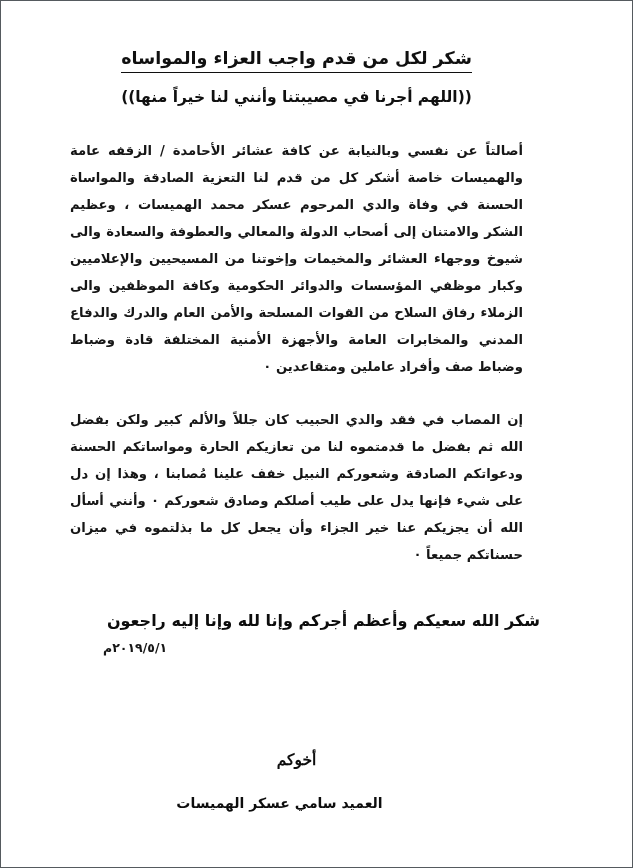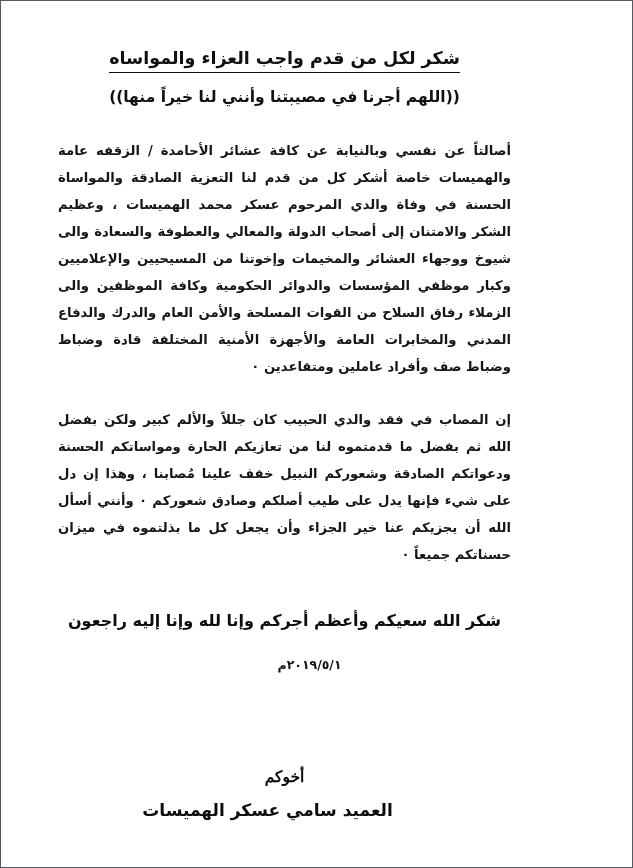--- a/index.html
+++ b/index.html
@@ -17,21 +17,21 @@
     width: 633px;
     height: 868px;
     box-sizing: border-box;
     background: #ffffff;
     border: 1px solid #555a5e;
     overflow: hidden;
   }
 
   .sheet {
     position: absolute;
-    left: 4px;
+    left: 16px;
     top: 0;
     width: 559px;
     height: 868px;
     box-sizing: border-box;
     padding: 0 36px;
     direction: rtl;
     color: #141414;
   }
 
   
@@ -80,33 +80,33 @@
     margin: 13px;
   }
 
   .para + .para {
     margin-top: 26px;
   }
 
   
   .closing-line {
     margin-top: 40px;
-    text-align: center;
+    text-align: right;
     font-family: "DejaVu Sans", sans-serif;
     font-size: 16px;
     font-weight: bold;
     line-height: 1.6;
     color: #0d0d0d;
     white-space: nowrap;
   }
 
   
   .date-line {
-    margin-top: 23px;
-    text-align: center;
+    margin-top: 6px;
+    text-align: left;
     padding-left: 50px;
     font-family: "DejaVu Sans", sans-serif;
     font-size: 12.5px;
     font-weight: bold;
     color: #161616;
     direction: rtl;
   }
 
   
   .signature-block {
@@ -116,23 +116,23 @@
 
   .sig-salutation {
     font-family: Liberation Sans, sans-serif;
     font-size: 15.5px;
     font-weight: bold;
     line-height: 1.7;
     color: #0d0d0d;
   }
 
   .sig-name {
-    margin-top: 7px;
+    margin-top: 19px;
     font-family: "DejaVu Sans", sans-serif;
-    font-size: 17px;
+    font-size: 14px;
     font-weight: bold;
     line-height: 1.6;
     color: #0d0d0d;
     padding-right: 34px;
   }
 </style>
 </head>
 <body>
 
 <div class="page">

